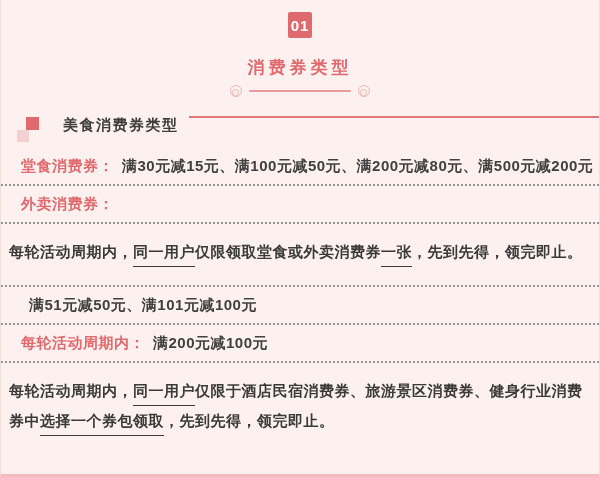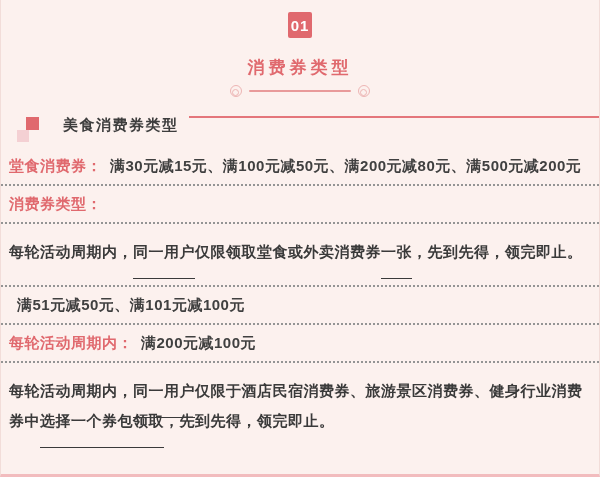--- a/index.html
+++ b/index.html
@@ -102,21 +102,21 @@
     background: #e4767b;
     margin-left: 10px;
   }
 
   
   .rows { margin-top: 6px; }
   .row {
     height: 36px;
     display: flex;
     align-items: center;
-    padding-left: 8px;
+    padding-left: 20px;
     white-space: nowrap;
   }
   .row-label {
     color: #e0696e;
     font-weight: bold;
     font-size: 15px;
     letter-spacing: 0.5px;
   }
   .row-value {
     color: #404040;
@@ -134,21 +134,21 @@
   .note {
     padding: 13px 8px 12px 8px;
     font-size: 15px;
     font-weight: bold;
     color: #3a3a3a;
     line-height: 30px;
     letter-spacing: 0.5px;
   }
   .note .u {
     border-bottom: 1.5px solid #3a3a3a;
-    padding-bottom: 18px;
+    padding-bottom: 6px;
   }
 </style>
 </head>
 <body>
 
 <div class="page">
 
   <div class="badge">01</div>
   <div class="page-title">消费券类型</div>
   <div class="deco">
@@ -166,21 +166,21 @@
     <span class="section-line"></span>
   </div>
 
   <div class="rows">
     <div class="row">
       <span class="row-label">堂食消费券：</span>
       <span class="row-value">满30元减15元、满100元减50元、满200元减80元、满500元减200元</span>
     </div>
     <div class="sep"></div>
     <div class="row">
-      <span class="row-label">消费券类型：</span>
+      <span class="row-label">外卖消费券：</span>
     </div>
     <div class="sep"></div>
   </div>
 
   <div class="note"><span>每轮活动周期内，</span><span class="u">同一用户</span><span>仅限领取堂食或外卖消费券</span><span class="u">一张</span><span>，先到先得，领完即止。</span></div>
 
 
   <div class="rows">
     <div class="sep"></div>
     <div class="row">

